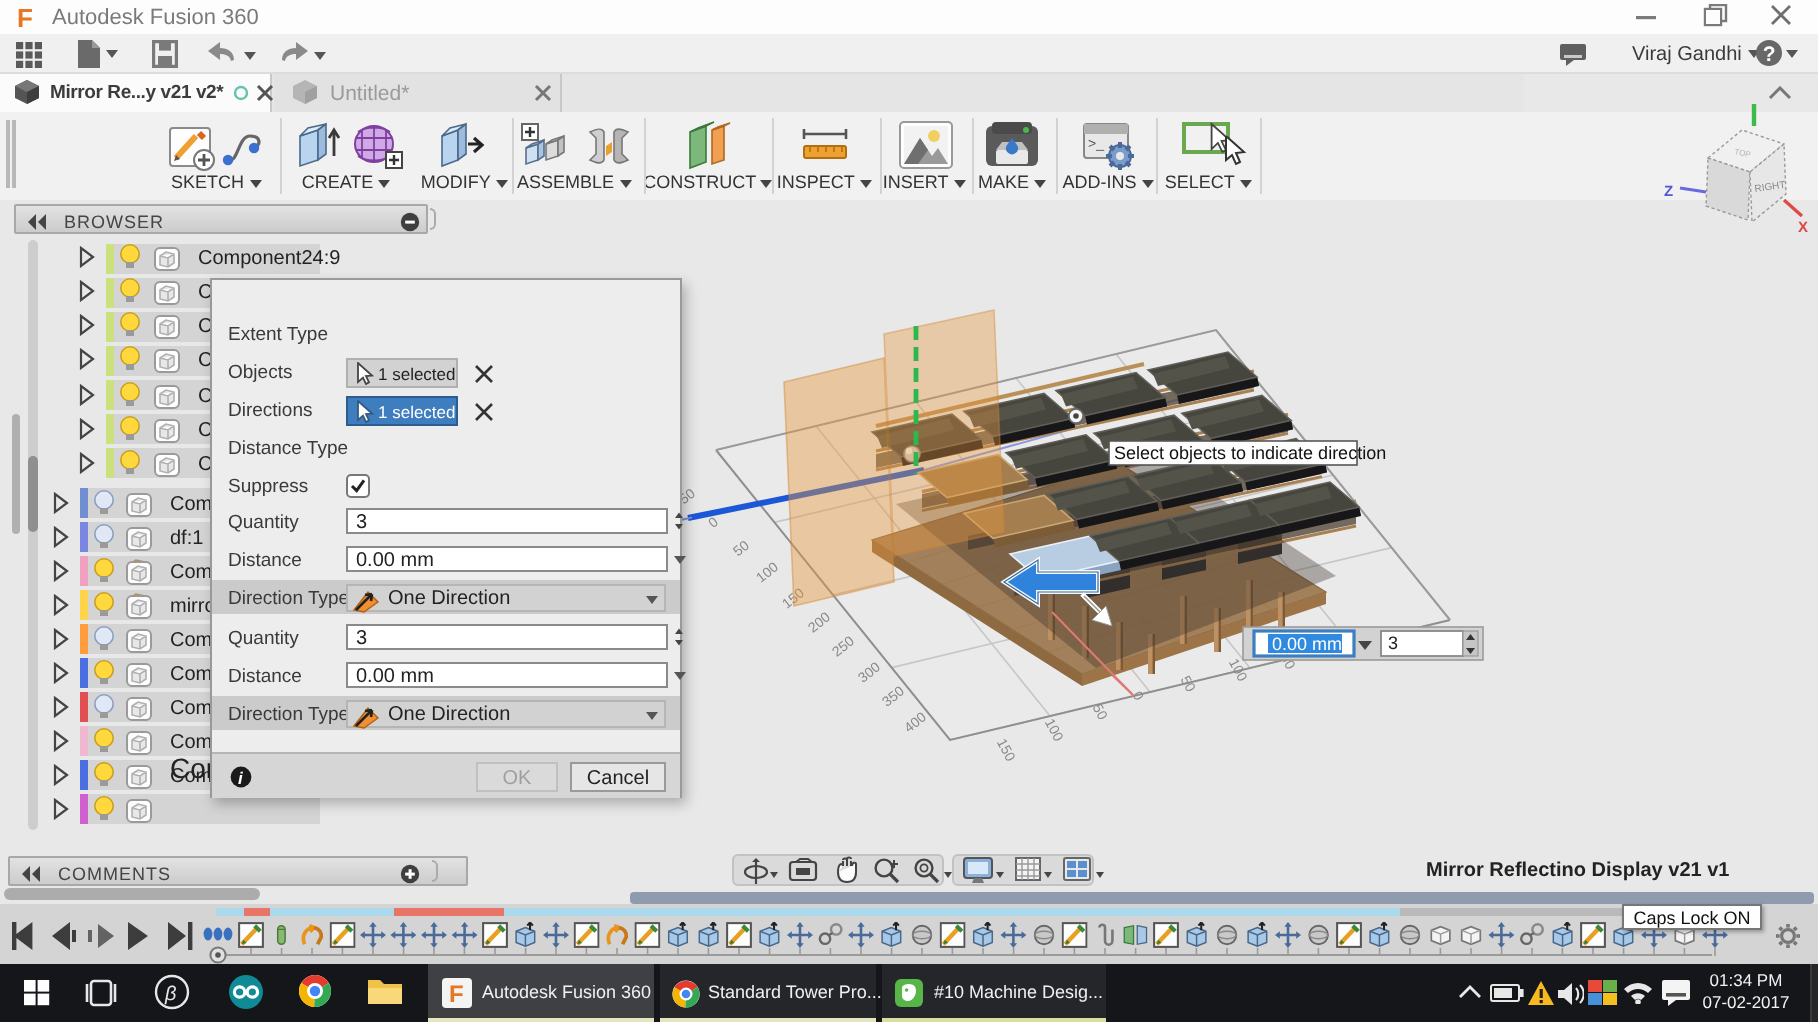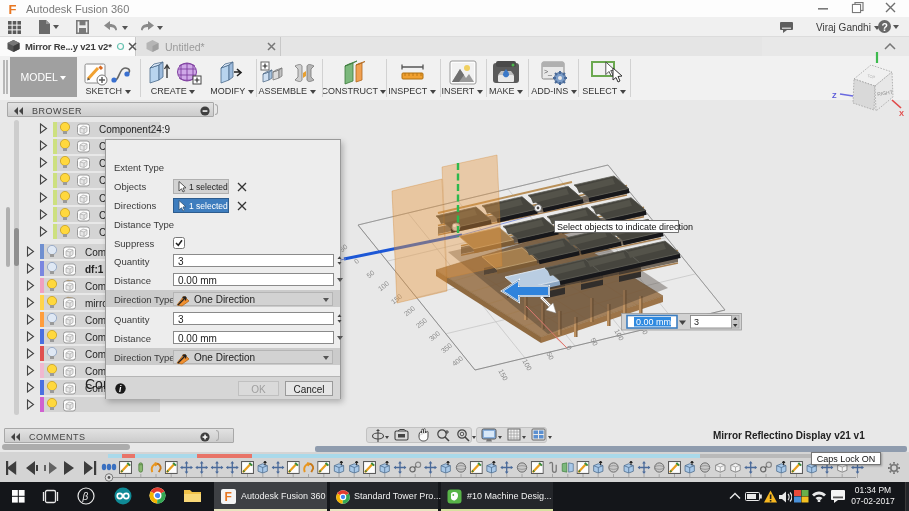--- a/index.html
+++ b/index.html
@@ -96,21 +96,20 @@
 <svg class="abs" style="left:267px;top:5px" width="9" height="9">
         <path d="M1,1 L8,8 M8,1 L1,8" stroke="#777" stroke-width="1.5"></path>
       </svg>
 <svg class="abs" style="left:884px;top:6px" width="12" height="8">
         <path d="M1,6 L6,1 L11,6" stroke="#777" stroke-width="1.5" fill="none"></path>
       </svg>
 </div>
 <div class="abs ribbon">
       <div class="abs" style="left:3px;top:4px;width:1.5px;height:34px;background:#b8b8b8;"></div>
       <div class="abs" style="left:6px;top:4px;width:1.5px;height:34px;background:#b8b8b8;"></div>
-      <div class="abs" style="left:10px;top:1px;width:67px;height:40px;background:#a0a0a0;color:#fff;font-size:10.5px;text-align:center;line-height:41px;">MODEL <span class="caretw"></span></div>
       <svg class="abs" style="left:84px;top:6px" width="25" height="24">
         <rect x="1" y="2" width="20" height="19" rx="1.5" fill="#fdfdfd" stroke="#8a8a8a"></rect>
         <path d="M4,17 L14,6" stroke="#f0a030" stroke-width="3"></path>
         <path d="M15.5,4.5 l2.5,2.5" stroke="#d86820" stroke-width="3"></path>
         <path d="M3,18.5 l3,-1 l-2,-2 z" fill="#555"></path>
         <circle cx="18" cy="18" r="5" fill="#fff" stroke="#777"></circle>
         <path d="M18,15 v6 M15,18 h6" stroke="#555" stroke-width="1.4"></path>
       </svg>
       <svg class="abs" style="left:111px;top:8px" width="24" height="20">
         <path d="M3,16 C8,18 8,4 14,4 C19,4 20,8 16,10" stroke="#666" stroke-width="1.6" fill="none"></path>
@@ -533,21 +532,21 @@
       <path d="M1.5,1 L7.5,5.5 L1.5,10 Z" fill="none" stroke="#444" stroke-width="1.1"></path>
     </svg>
     <svg class="abs" style="left:46px;top:262px" width="12" height="13">
       <circle cx="6" cy="5" r="4.6" fill="#dfe8f4" stroke="#8aa0c0" stroke-width="0.8"></circle>
       <rect x="4" y="9" width="4" height="3" fill="#9a9a9a"></rect>
     </svg>
     <svg class="abs" style="left:62px;top:262px" width="15" height="14">
       <rect x="1.5" y="2" width="12" height="11" rx="2.5" fill="#fdfdfd" stroke="#9a9a9a"></rect>
       <path d="M4,6 L7,4 L11,5 L11,9.5 L8,11.5 L4,10.5 Z M4,6 L8,7 L11,5 M8,7 L8,11.5" stroke="#b0b0b0" stroke-width="0.8" fill="#e8e8e8"></path>
     </svg>
-    <div class="abs" style="left:85px;top:264px;font-size:10px;color:#222;font-weight:bold;">df:1</div>
+    <div class="abs" style="left:85px;top:264px;font-size:10px;color:#222;">df:1</div>
     <div class="abs" style="left:40px;top:278px;width:68px;height:15px;background:#d4d4d4;"></div>
     <div class="abs" style="left:40px;top:278px;width:4px;height:15px;background:#f0a0c0;"></div>
     <svg class="abs" style="left:26px;top:280px" width="9" height="11">
       <path d="M1.5,1 L7.5,5.5 L1.5,10 Z" fill="none" stroke="#444" stroke-width="1.1"></path>
     </svg>
     <svg class="abs" style="left:46px;top:279px" width="12" height="13">
       <circle cx="6" cy="5" r="4.6" fill="#ffd83d" stroke="#c8a020" stroke-width="0.8"></circle>
       <rect x="4" y="9" width="4" height="3" fill="#9a9a9a"></rect>
     </svg>
     <svg class="abs" style="left:62px;top:279px" width="15" height="14">

